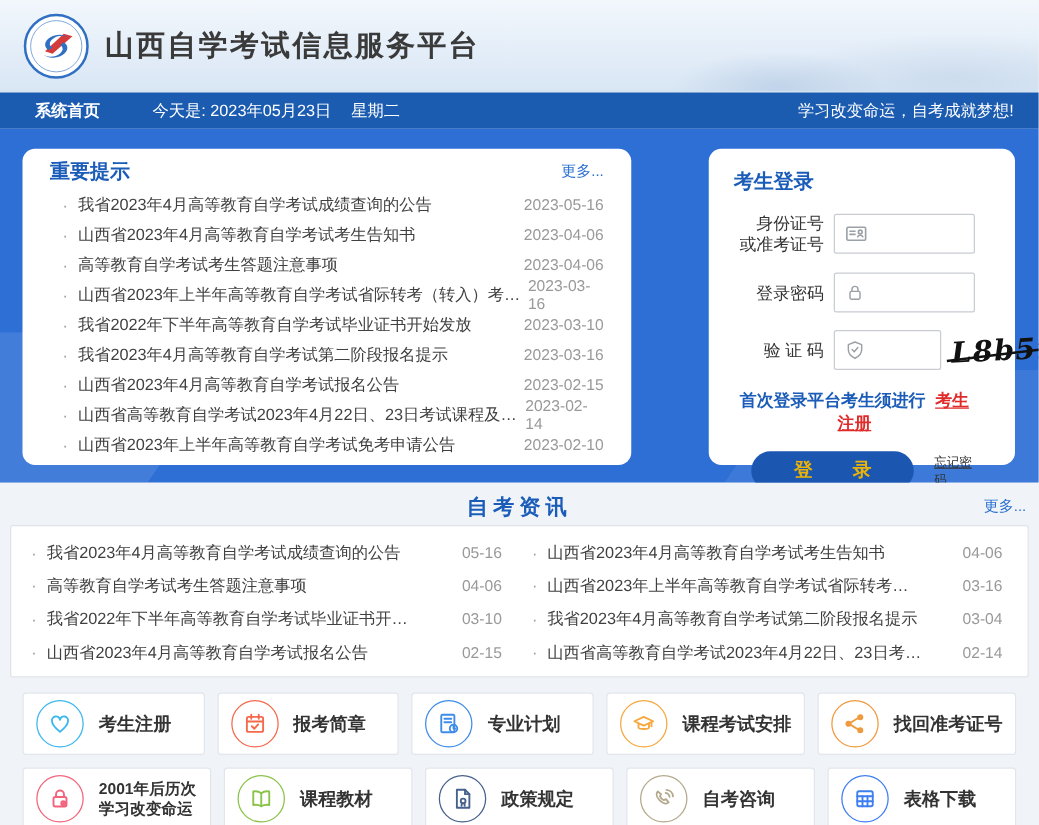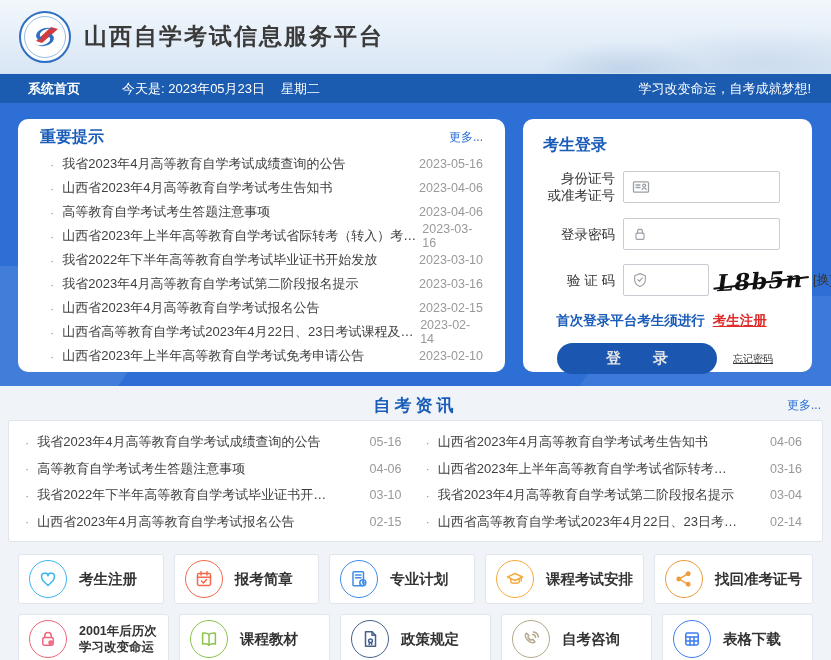--- a/index.html
+++ b/index.html
@@ -48,21 +48,21 @@
   .notices-card { width:487px; height:253px; padding:8px 22px 0 22px; }
   .card-head { display:flex; align-items:center; }
   .card-title { font-size:16px; font-weight:bold; color:#1a5cb8; }
   .more-link { margin-left:auto; font-size:12px; color:#2a6fd0; cursor:pointer; }
   .notice-list { margin-top:4px; }
   .n-row { display:flex; align-items:center; height:24px; font-size:13px; }
   .n-row .bullet { color:#999; margin:0 8px 0 10px; }
   .n-row .n-text { color:#404040; white-space:nowrap; overflow:hidden; text-overflow:ellipsis; max-width:360px; cursor:pointer; }
   .n-row .n-date { margin-left:auto; color:#999; font-size:12.5px; }
   
-  .login-card { width:289px; height:253px; margin-left:auto; padding:16px 32px 0 20px; }
+  .login-card { width:245px; height:253px; margin-left:auto; padding:16px 32px 0 20px; }
   .form-row { display:flex; align-items:center; margin-top:14px; }
   .f-label { width:72px; text-align:right; font-size:13.5px; color:#333; line-height:17px; flex:0 0 auto; }
   .input-box {
     margin-left:8px; height:32px; border:1px solid #c9ccd2; border-radius:2px;
     display:flex; align-items:center; padding:0 8px; background:#fff; flex:1;
   }
   .input-box svg { flex:0 0 auto; }
   .input-box input { border:0; outline:0; width:100%; margin-left:6px; font-size:13px; }
   .captcha-box { flex:0 0 86px; }
   .captcha-img {
@@ -74,21 +74,21 @@
     content:""; position:absolute; left:-4px; right:-6px; top:55%;
     border-top:2px solid #111; transform:rotate(-4deg);
   }
   .refresh-link { margin-left:10px; font-size:13px; color:#333; cursor:pointer; }
   .register-row { margin-top:16px; text-align:center; font-size:13.5px; }
   .register-hint { color:#1a5cb8; font-weight:bold; }
   .register-link { color:#e02b2b; font-weight:bold; text-decoration:underline; margin-left:4px; cursor:pointer; }
   .login-btn-row { margin-top:13px; display:flex; align-items:center; }
   .login-button {
     width:160px; height:31px; margin-left:14px; border:0; border-radius:16px;
-    background:#1b57b0; color:#e5e5e5; font-size:15px; font-weight:bold; letter-spacing:14px;
+    background:#1b57b0; color:#eab308; font-size:15px; font-weight:bold; letter-spacing:14px;
     text-indent:14px; cursor:pointer; display:flex; align-items:center; justify-content:center;
   }
   .forgot-link { margin-left:16px; font-size:10px; color:#333; text-decoration:underline; cursor:pointer; }
   
   .news-head { display:flex; align-items:center; height:26px; margin-top:6px; padding:0 10px; }
   .news-title { flex:1; text-align:center; font-size:17px; font-weight:bold; color:#1a5cb8; letter-spacing:4px; }
   .news-head .more-link { flex:0 0 auto; margin-left:-34px; }
   .news-card {
     margin:2px 8px 0 8px; height:122px; background:#fff;
     border:1px solid #e0e4ea; border-radius:2px; display:flex; padding:8px 6px;

